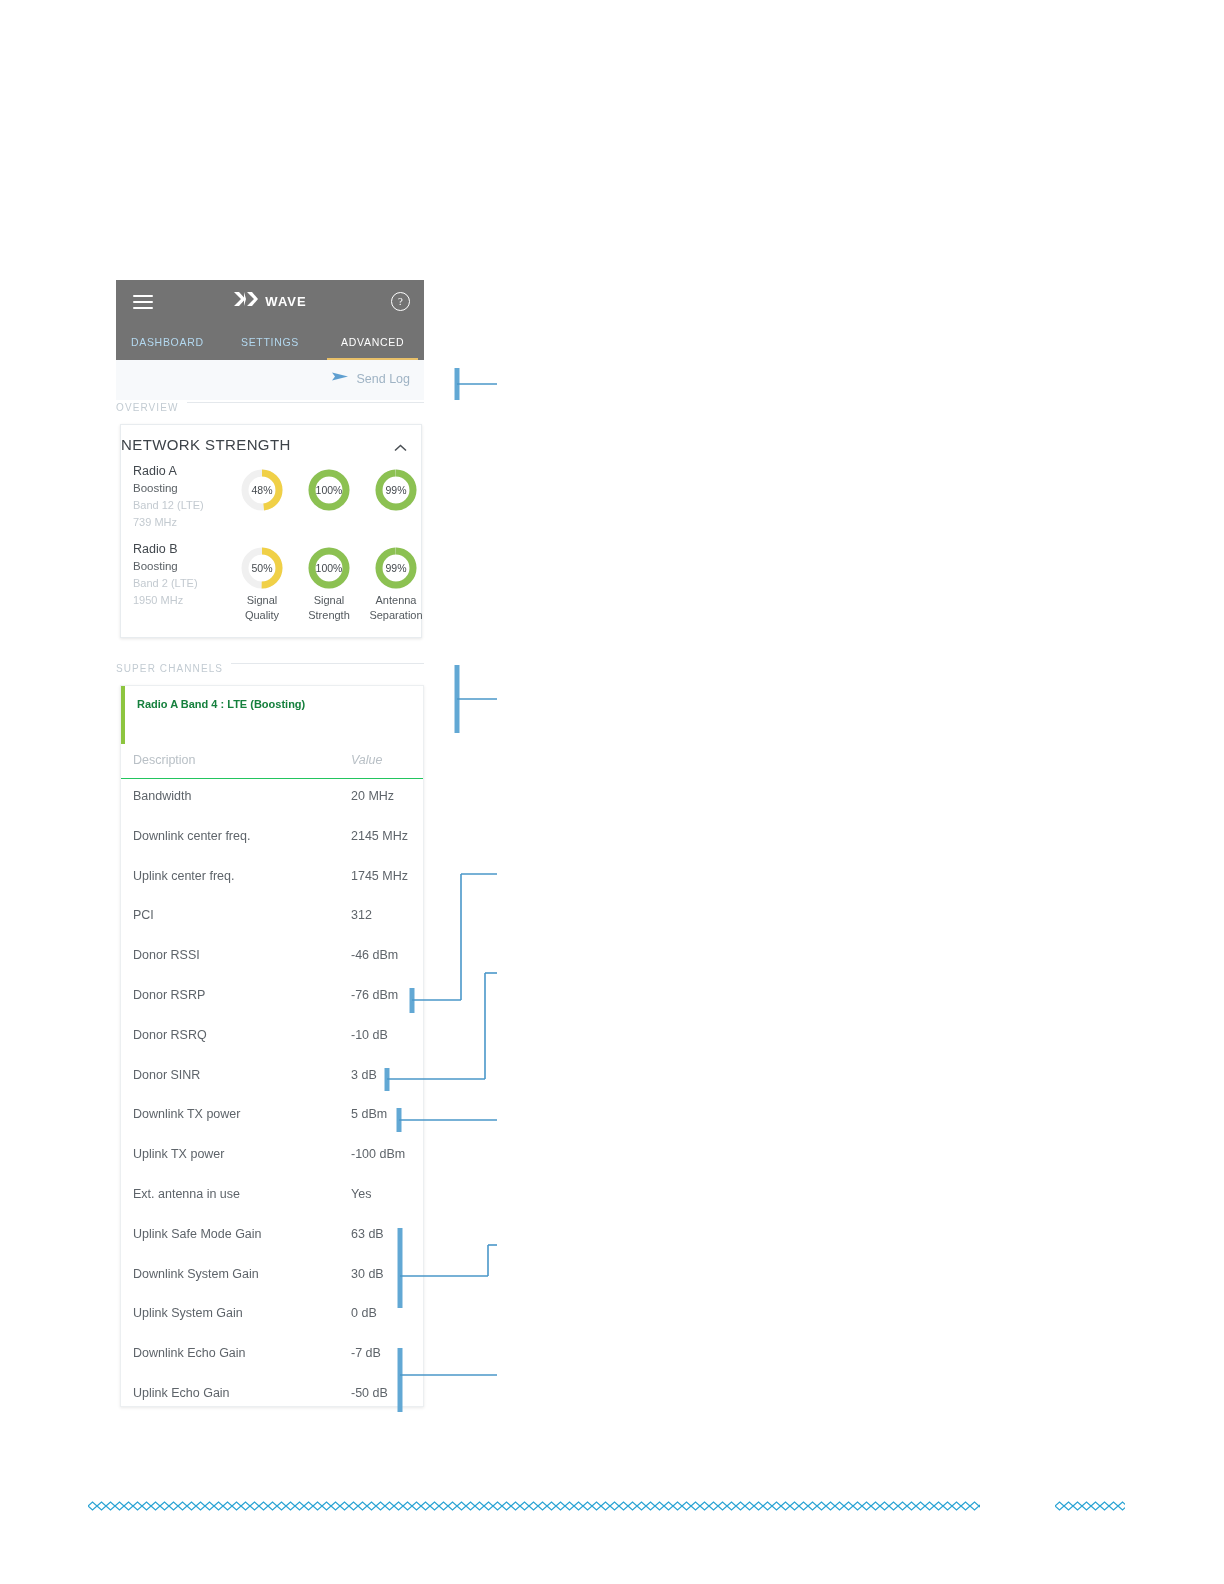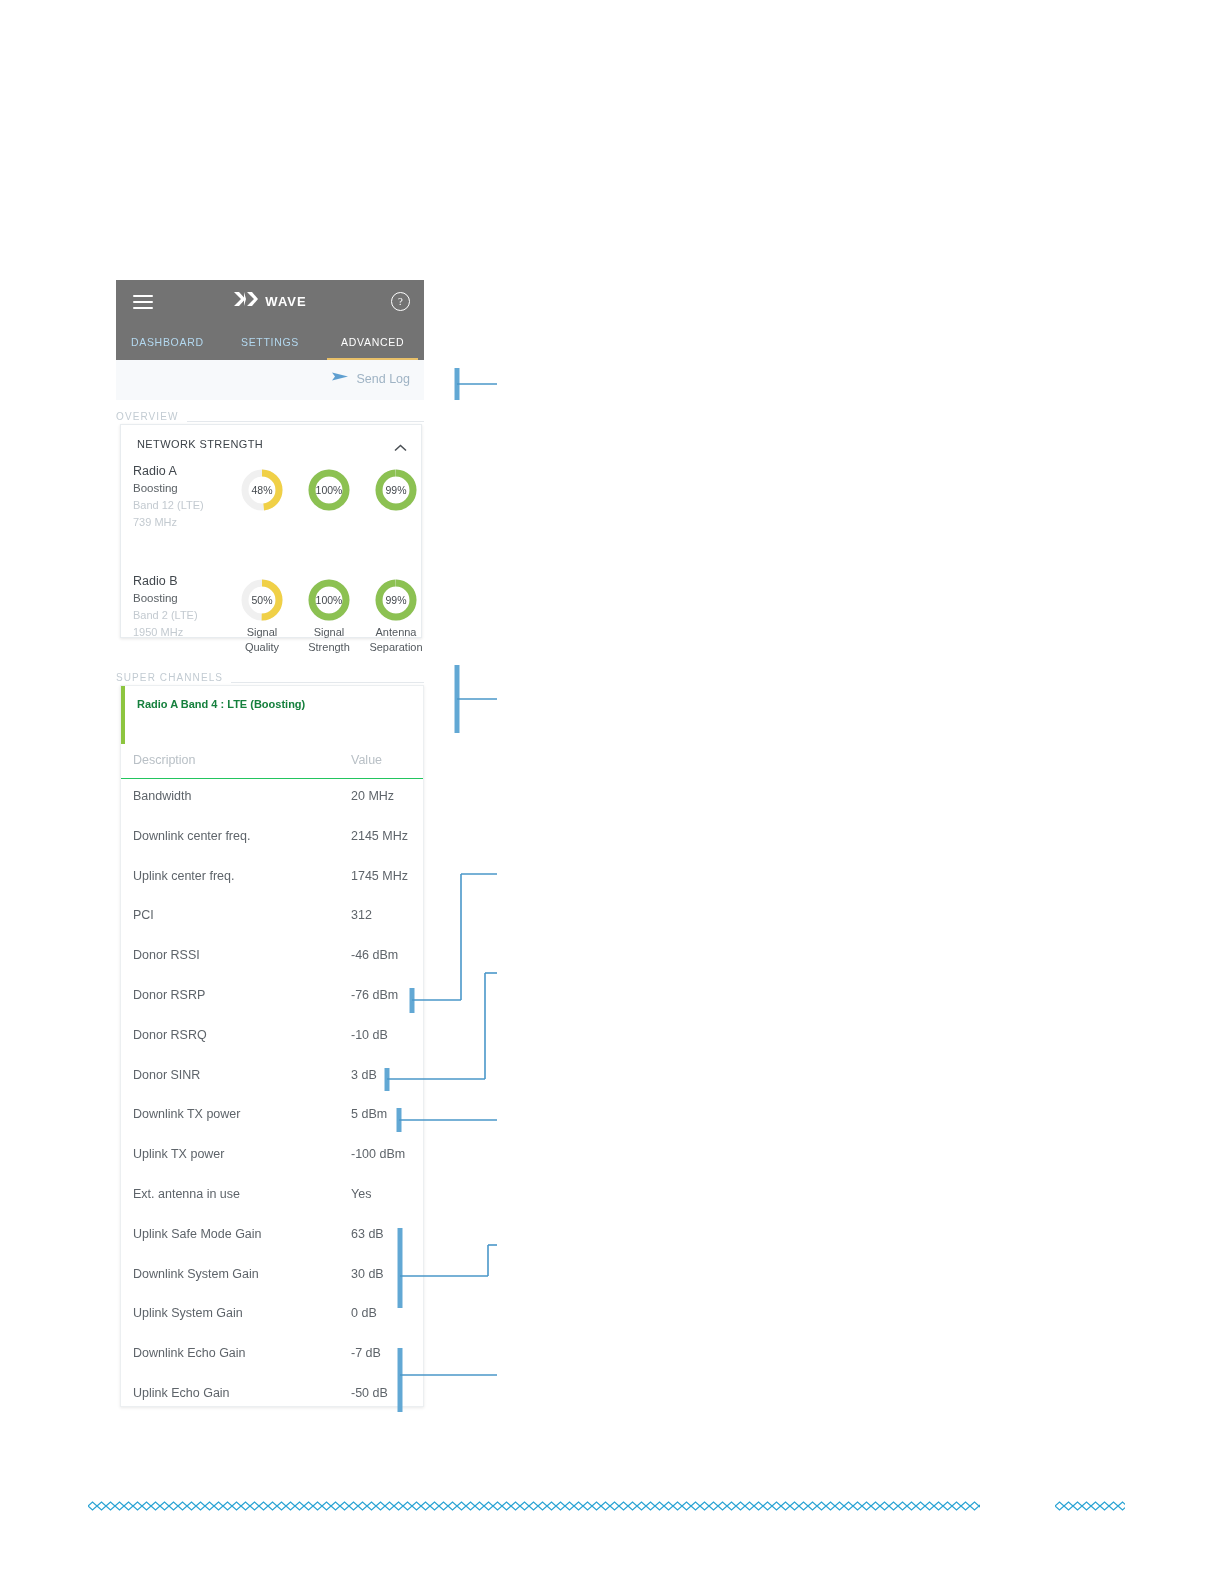--- a/index.html
+++ b/index.html
@@ -123,21 +123,21 @@
     font-size: 12.5px;
   }
 
   
   .section-label-row {
     position: absolute;
     left: 0;
     width: 308px;
     height: 20px;
     display: flex;
-    align-items: flex-end;
+    align-items: flex-start;
     gap: 8px;
   }
   #overview-label-row { top: 122px; }
   #superchannels-label-row { top: 383px; }
   .section-label {
     font-size: 10px;
     letter-spacing: 1.1px;
     color: #c2cbd2;
     white-space: nowrap;
   }
@@ -159,38 +159,38 @@
   }
   .card-title-row {
     position: absolute;
     left: 0; top: 0;
     width: 300px;
     height: 38px;
     display: flex;
     align-items: center;
   }
   .card-title {
-    margin-left: 16px;
-    font-size: 11px;
+    margin-left: 0;
+    font-size: 15px;
     color: #3d4349;
     letter-spacing: 0.4px;
   }
   .collapse-chevron {
     position: absolute;
     right: 14px; top: 13px;
   }
 
   .radio-row {
     position: absolute;
     left: 0;
     width: 300px;
     height: 78px;
   }
   #radio-row-a { top: 38px; }
-  #radio-row-b { top: 116px; margin-top: 32px; }
+  #radio-row-b { top: 116px; }
 
   .radio-info {
     position: absolute;
     left: 12px; top: 0;
     width: 100px;
   }
   .radio-name {
     font-size: 12.5px;
     color: #41474d;
     line-height: 17px;
@@ -275,20 +275,21 @@
     position: absolute;
     left: 12px; top: 9px;
     font-size: 12.5px;
     color: #b9c0c6;
   }
   .th-val {
     position: absolute;
     left: 230px; top: 9px;
     font-size: 12.5px;
     color: #b9c0c6;
+    font-style: italic;
   }
   .table-body {
     position: absolute;
     left: 0; top: 92px;
     width: 302px;
   }
   .trow {
     position: relative;
     height: 39.8px;
   }

